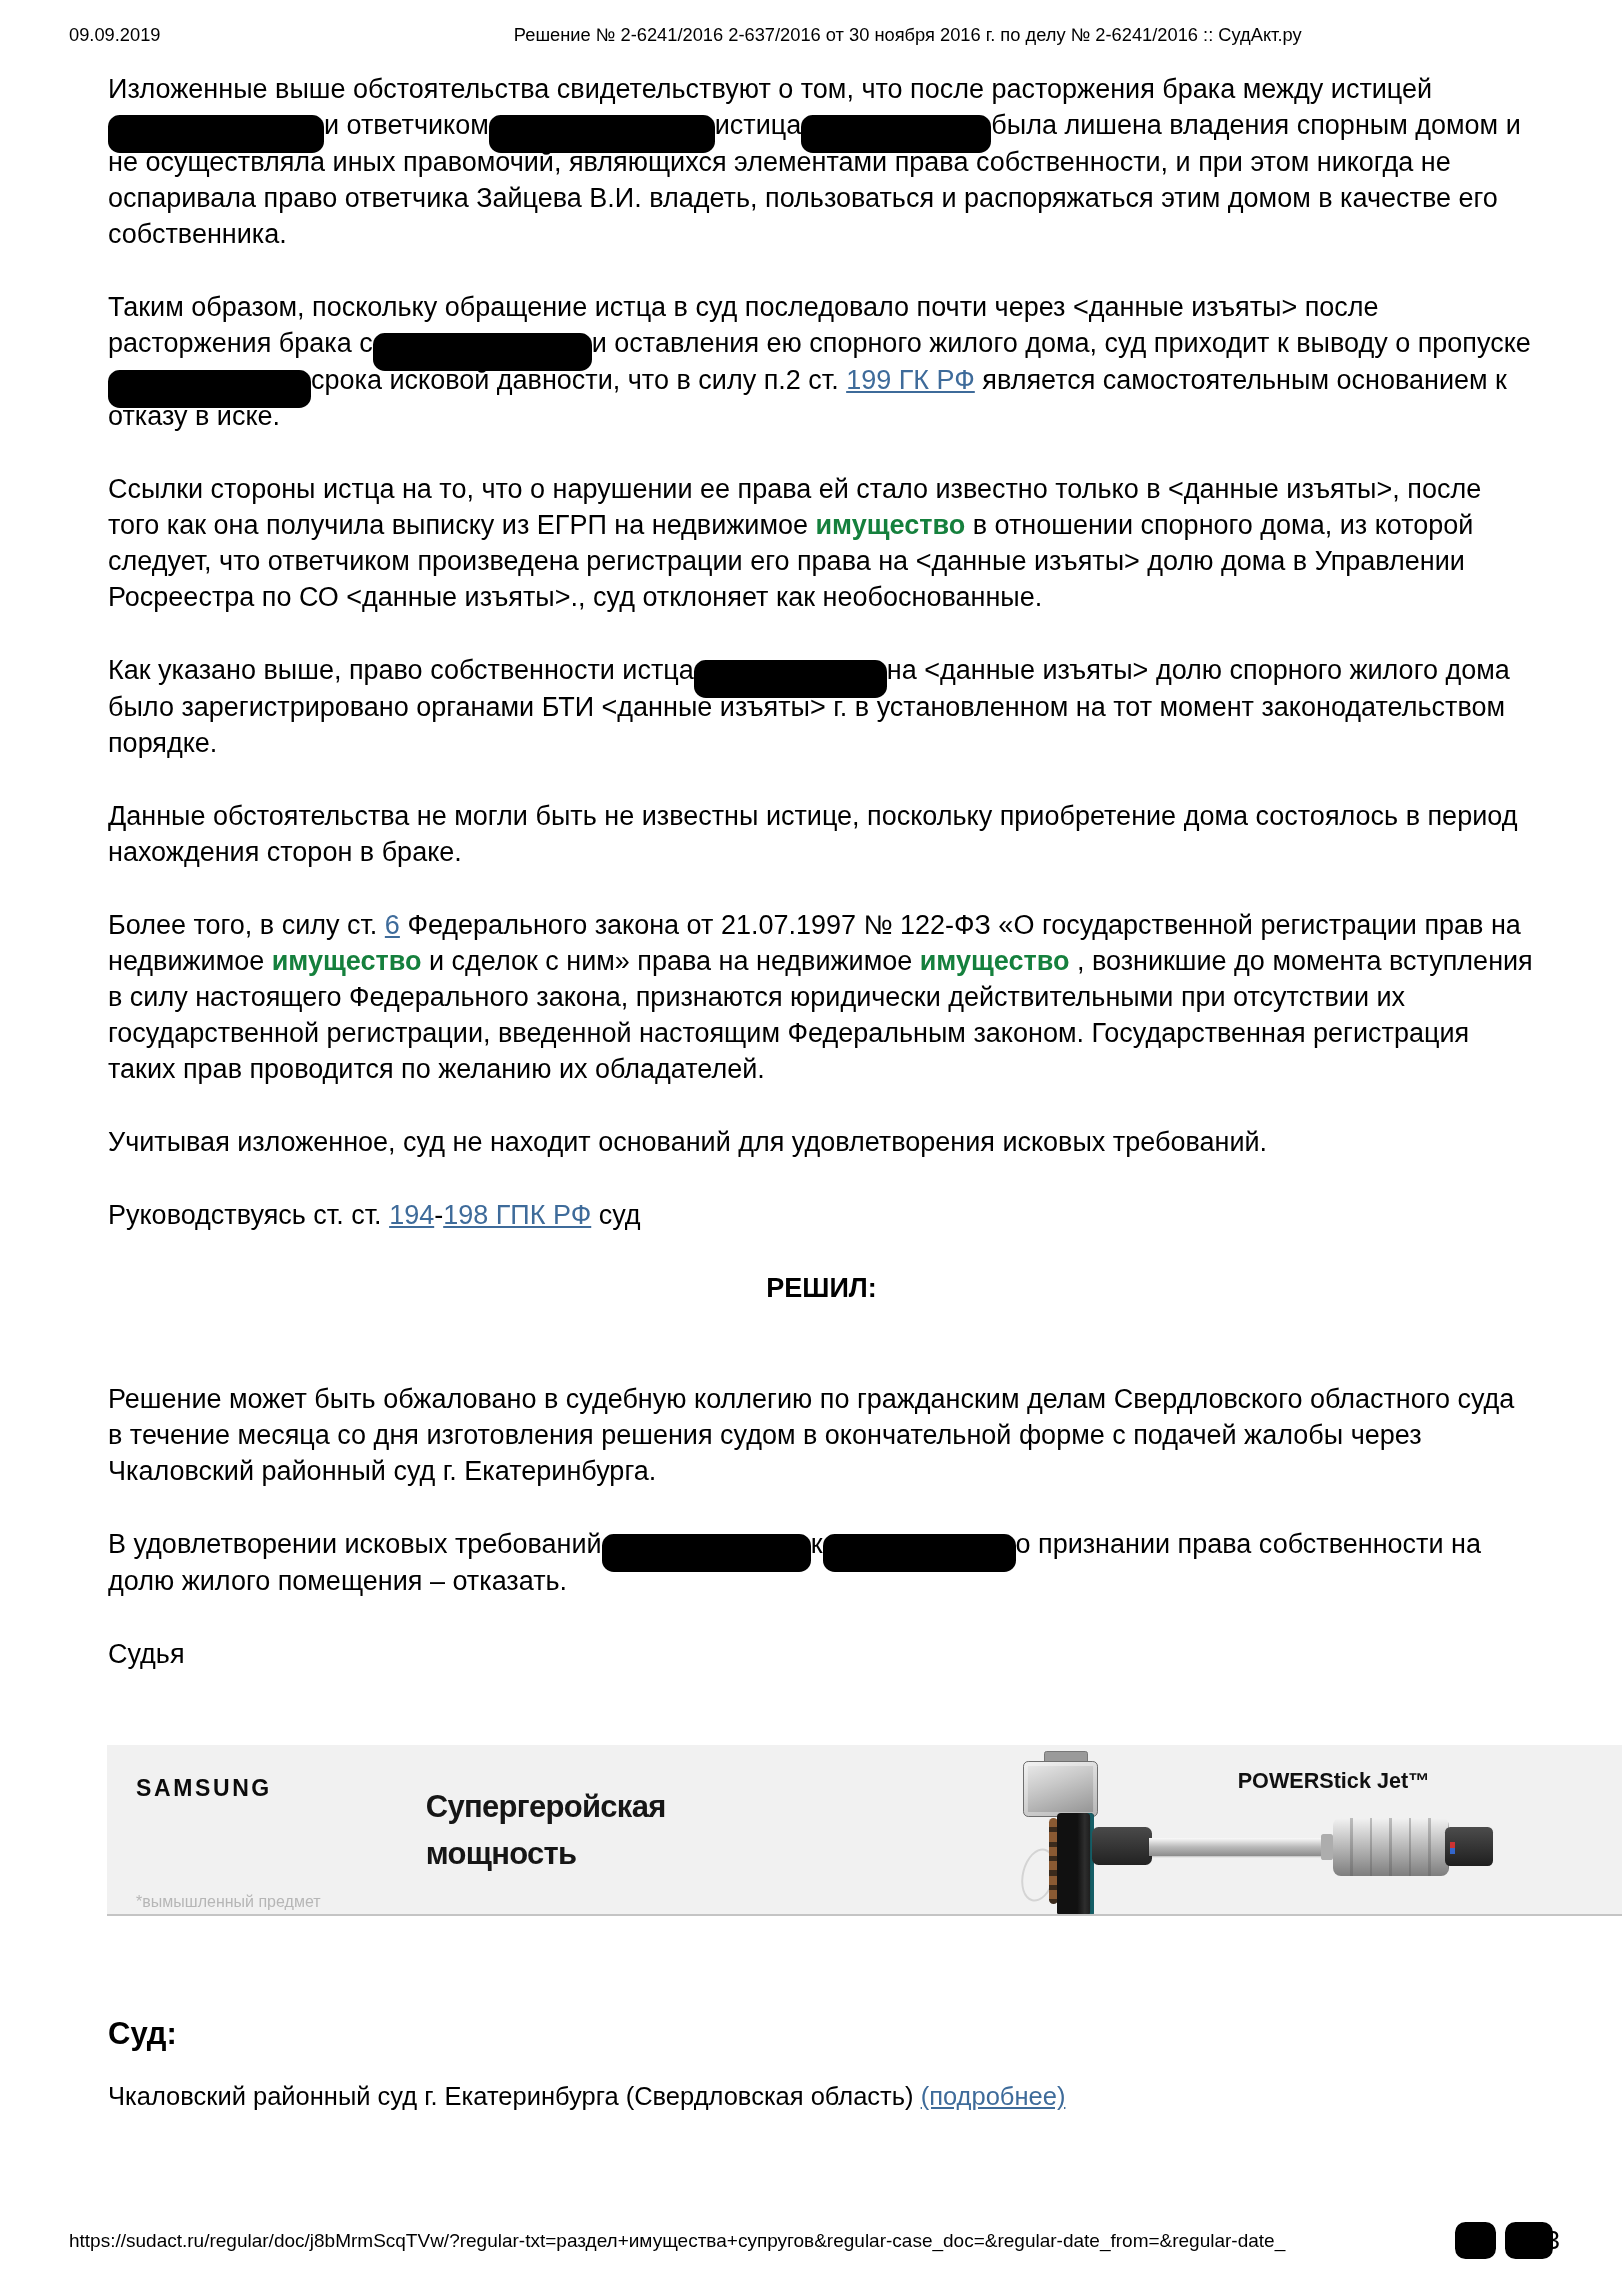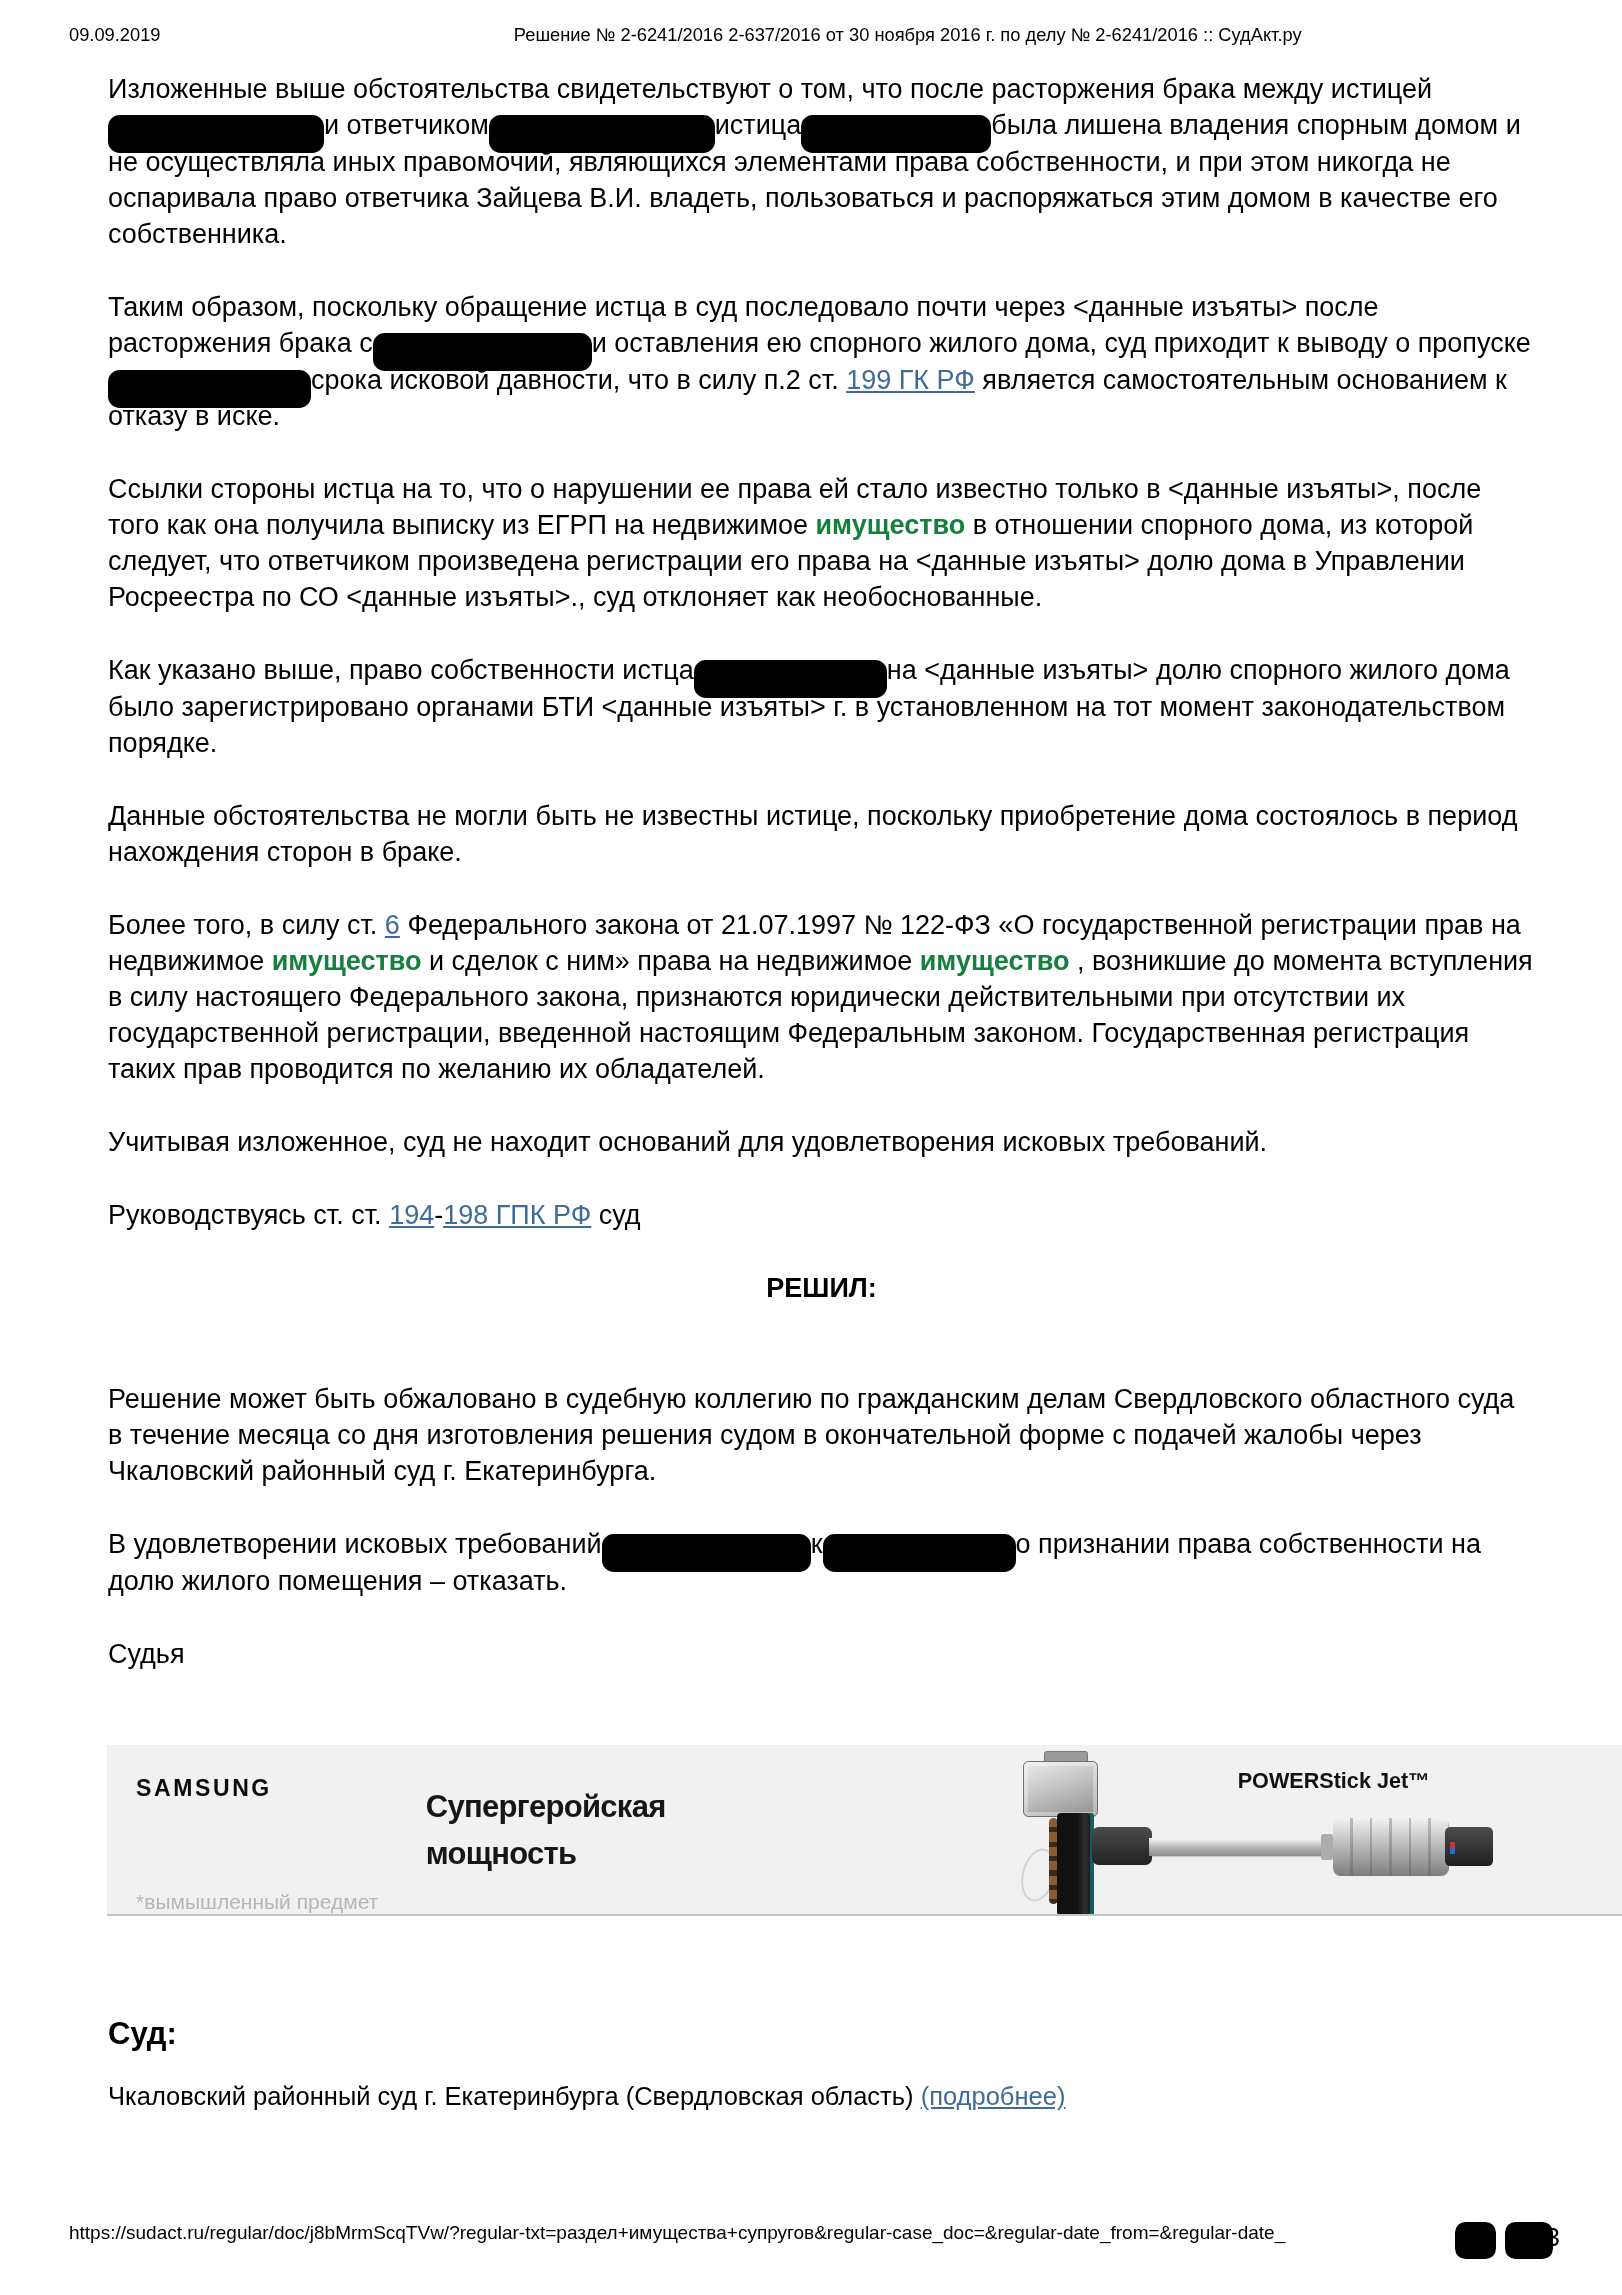--- a/index.html
+++ b/index.html
@@ -39,21 +39,21 @@
     letter-spacing:2.6px;color:#0b0b0b;
   }
   .ad-headline{
     position:absolute;left:319px;top:38px;font-size:31px;line-height:47px;
     font-weight:bold;letter-spacing:-0.7px;color:#161616;
   }
   .ad-product-name{
     position:absolute;left:1131px;top:18.3px;font-size:21.6px;font-weight:bold;color:#111;
   }
   .ad-disclaimer{
-    position:absolute;left:29.4px;top:139px;font-size:21px;color:#b6b6b6;
+    position:absolute;left:29.4px;top:139px;font-size:16px;color:#b6b6b6;
   }
   
   .vac{position:absolute;inset:0;overflow:hidden}
   .vac div{position:absolute}
   .vac-knob{left:937px;top:6.5px;width:42px;height:10.5px;background:#9a9a9a;border:0.7px solid #777;border-radius:2.6px}
   .vac-hammer{left:916px;top:15.7px;width:73px;height:54px;border:1.3px solid #6e6e6e;border-radius:5.2px;
     background:linear-gradient(160deg,#ececec 0%,#c9c9c9 40%,#8f8f8f 100%);
     box-shadow:inset 0 0 0 3.9px rgba(255,255,255,.35)}
   .vac-cord{left:915px;top:103px;width:29px;height:50px;border:2.6px solid #d4d4d4;border-radius:50%;transform:rotate(14deg)}
   .vac-brush{left:942px;top:73px;width:9.2px;height:86px;border-radius:4.6px;
@@ -75,21 +75,21 @@
     background:linear-gradient(180deg,#4c4c4c,#1f1f1f)}
   .vac-dot{left:1343px;top:97px;width:5.2px;height:11.8px;
     background:linear-gradient(180deg,#cc3333 0 50%,#3366cc 50% 100%)}
 
   
   .court-heading{font-size:31px;font-weight:bold;line-height:34px;margin:101px 0 0 0}
   .court-line{font-size:25.5px;line-height:33px;margin:29.4px 0 0 0}
 
   
   .page-footer{
-    position:absolute;left:69px;right:62px;top:2222px;display:flex;align-items:flex-start;
+    position:absolute;left:69px;right:62px;top:2222px;display:flex;align-items:center;
     font-size:19px;color:#000;
   }
   .footer-url{flex:0 0 auto;white-space:nowrap}
   .footer-spacer{flex:1}
   .footer-blob{background:#000;border-radius:10.5px;height:37px;flex:0 0 auto;margin-left:9.2px;position:relative;z-index:2}
   .footer-blob.b1{width:41px}
   .footer-blob.b2{width:48px}
   .footer-page{font-size:26px;margin-left:-7.9px;position:relative;z-index:1}
 </style>
 </head>

